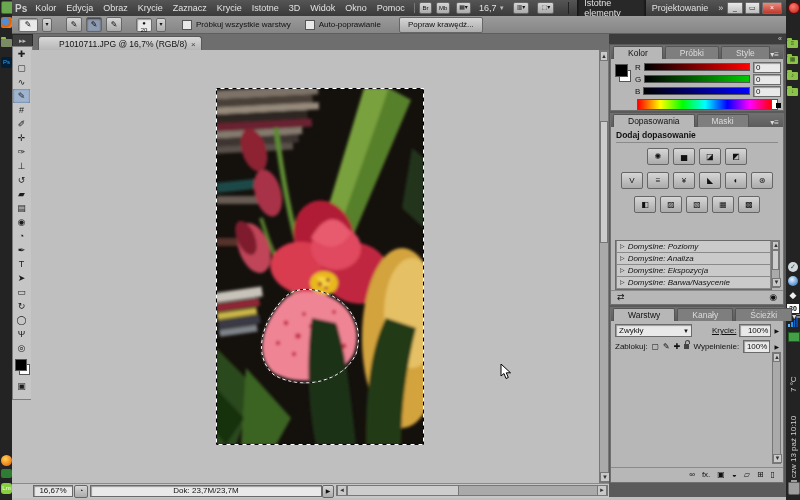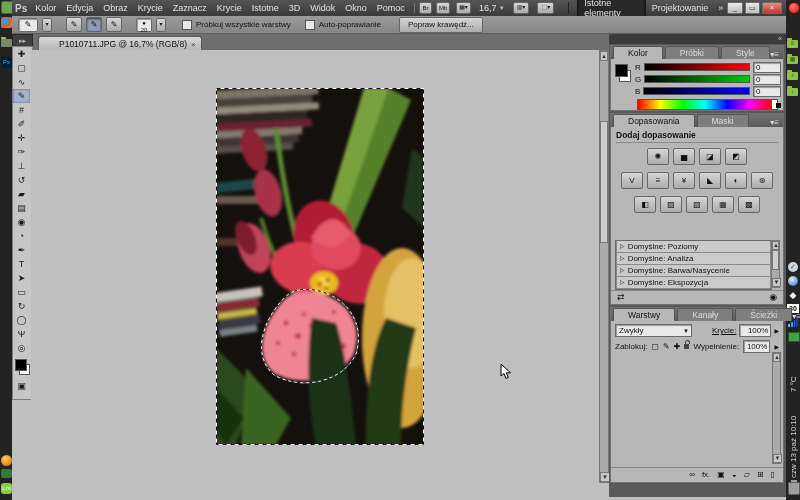--- a/index.html
+++ b/index.html
@@ -291,20 +291,31 @@
   <svg class="a" style="left:500px;top:364px;" width="12" height="16" viewBox="0 0 12 16">
     <polygon points="1,0 1,12 4,9.5 6,14.5 8.3,13.5 6.3,8.8 10.5,8.8" fill="#fff" stroke="#000" stroke-width="1"></polygon>
   </svg>
 
   <div class="a sbar" style="left:599px;top:50px;width:10px;height:433px;box-sizing:border-box;">
     <div class="sarrow" style="height:8px;">▲</div>
     <div class="sthumb" style="height:120px;margin-top:60px;"></div>
     <div class="sarrow a" style="left:0;bottom:0;width:8px;height:8px;">▼</div>
   </div>
 
+  <div class="a statusbar" style="left:12px;top:483px;width:597px;height:14px;">
+    <div class="a sunken small" style="left:21px;top:1px;width:38px;height:10px;line-height:10px;text-align:center;">16,67%</div>
+    <div class="a btn3d" style="left:62px;top:1px;width:12px;height:11px;line-height:10px;font-size:7px;">◔</div>
+    <div class="a sunken small" style="left:78px;top:1px;width:230px;height:10px;line-height:10px;text-align:center;">Dok: 23,7M/23,7M</div>
+    <div class="a btn3d" style="left:310px;top:1px;width:10px;height:11px;line-height:10px;font-size:6px;">▶</div>
+    <div class="a sbar flex" style="left:324px;top:1px;width:272px;height:11px;box-sizing:border-box;">
+      <div class="sarrow" style="width:8px;height:9px;line-height:9px;">◄</div>
+      <div class="sthumb" style="width:110px;height:9px;"></div>
+      <div class="sarrow" style="width:8px;height:9px;line-height:9px;margin-left:auto;">►</div>
+    </div>
+  </div>
 
   <div class="a dock" style="left:609px;top:34px;width:177px;height:463px;">
 
     <div class="a" style="left:0;top:0;width:177px;height:10px;background:#3c3c3c;color:#ccc;font-size:7px;text-align:right;line-height:10px;padding-right:4px;box-sizing:border-box;"><span>«</span></div>
 
     <div class="a panel" style="left:1px;top:11px;width:174px;height:66px;box-sizing:border-box;">
       <div class="ptabs">
         <span class="ptab active">Kolor</span>
         <span class="ptab">Próbki</span>
         <span class="ptab">Style</span>
@@ -354,36 +365,36 @@
         <span class="btn3d aicon">◐</span>
         <span class="btn3d aicon">⊛</span>
       </div>
       <div class="flex" style="justify-content:center;gap:4px;margin-top:7px;">
         <span class="btn3d aicon">◧</span>
         <span class="btn3d aicon">▨</span>
         <span class="btn3d aicon">▧</span>
         <span class="btn3d aicon">▦</span>
         <span class="btn3d aicon">▩</span>
       </div>
-      <div class="a sunken" style="left:4px;top:126px;width:155px;height:48px;overflow:hidden;background:#c2c2c2;">
+      <div class="a sunken" style="left:4px;top:126px;width:155px;height:48px;overflow:hidden;background:#c2c2c2;font-style:italic;">
         <div class="preset">
             <span style="font-size:6px;">▷</span>
             <span>Domyślne: Poziomy</span>
           </div>
         <div class="preset">
             <span style="font-size:6px;">▷</span>
             <span>Domyślne: Analiza</span>
           </div>
         <div class="preset">
             <span style="font-size:6px;">▷</span>
-            <span>Domyślne: Barwa/Nasycenie</span>
+            <span>Domyślne: Ekspozycja</span>
           </div>
         <div class="preset">
             <span style="font-size:6px;">▷</span>
-            <span>Domyślne: Ekspozycja</span>
+            <span>Domyślne: Barwa/Nasycenie</span>
           </div>
         <div class="preset">
             <span style="font-size:6px;">▷</span>
             <span>Domyślne: Czarno-biały</span>
           </div>
 
       </div>
       <div class="a sbar" style="left:160px;top:126px;width:9px;height:48px;box-sizing:border-box;">
         <div class="sarrow" style="height:7px;line-height:7px;">▲</div>
         <div class="sthumb" style="height:18px;"></div>

